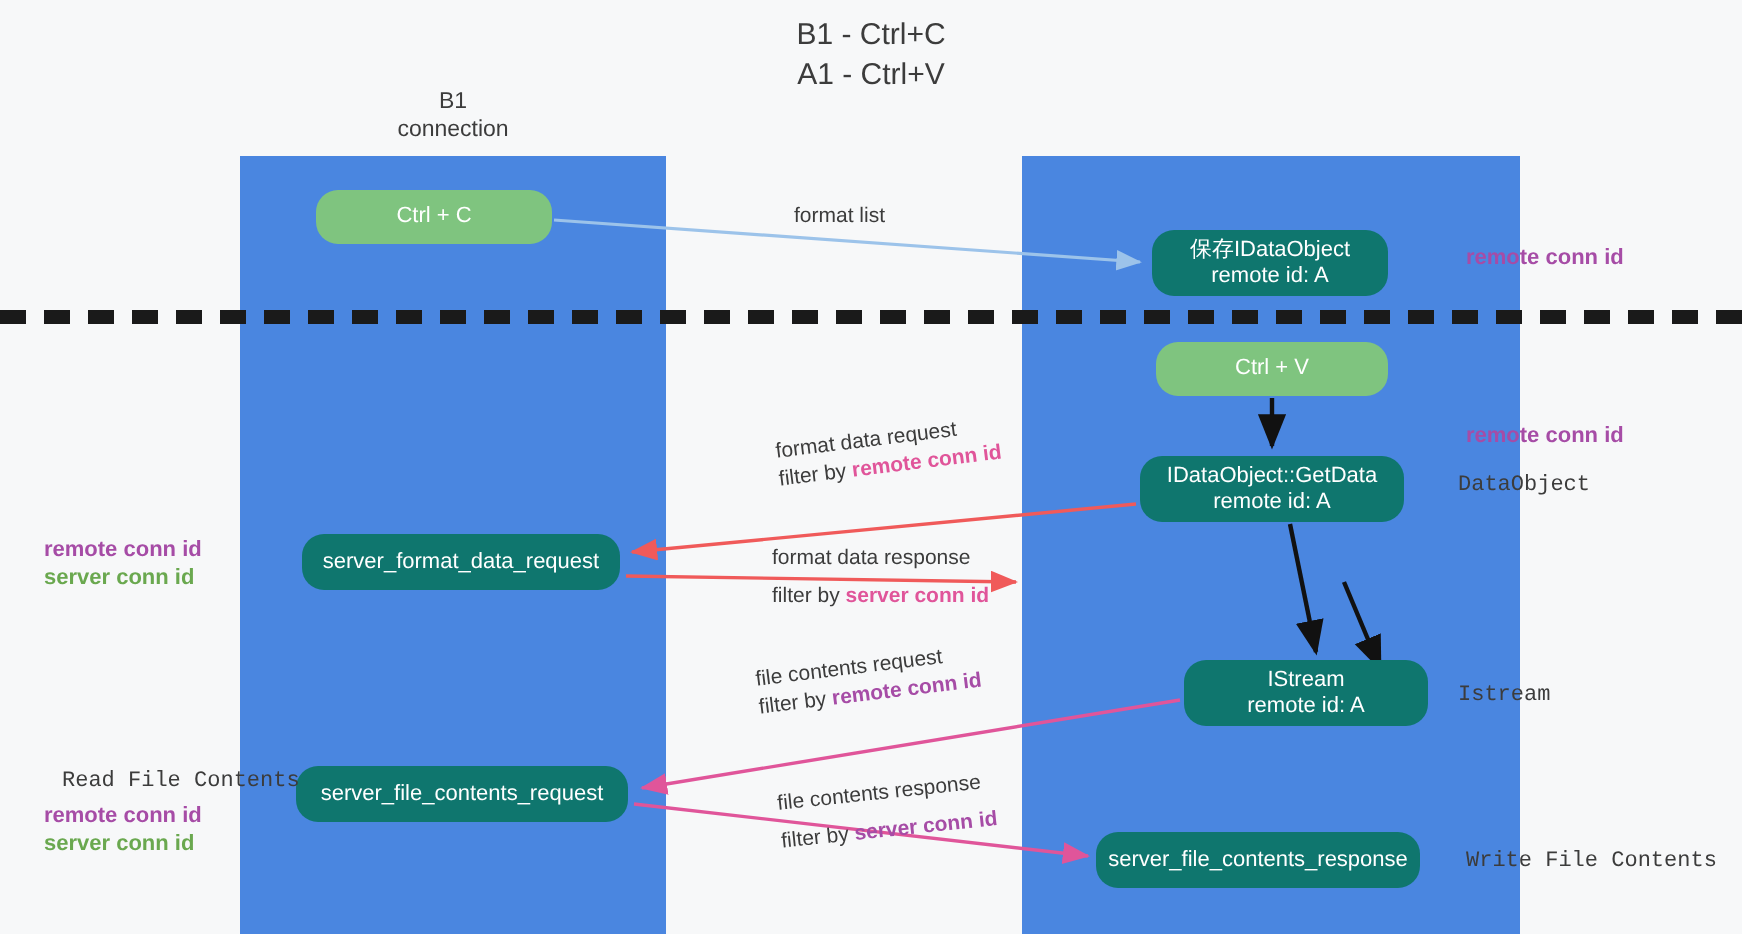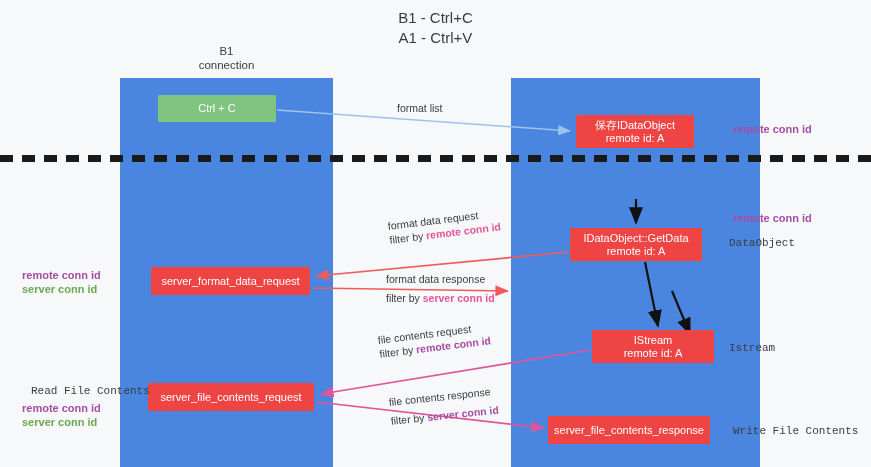--- a/index.html
+++ b/index.html
@@ -31,24 +31,24 @@
     position:absolute;left:0;top:8px;width:871px;text-align:center;
     color:#3c3c3c;font-size:15px;line-height:20px;
   }
   #title span{display:block;}
 
   
   .node{
     position:absolute;box-sizing:border-box;
     display:flex;flex-direction:column;align-items:center;justify-content:center;
     color:#ffffff;font-size:11px;line-height:13px;text-align:center;
-    border-radius:1px;
+    border-radius:11px;
   }
   .node.green{background:#7fc47f;}
-  .node.orange{background:#ef4444;}
+  .node.orange{background:#0f766e;}
   .node .ln{display:block;white-space:nowrap;}
 
   #n-ctrlc{left:158px;top:95px;width:118px;height:27px;}
   #n-save-ido{left:576px;top:115px;width:118px;height:33px;}
   #n-ctrlv{left:578px;top:171px;width:116px;height:27px;}
   #n-getdata{left:570px;top:228px;width:132px;height:33px;}
   #n-sfdreq{left:151px;top:267px;width:159px;height:28px;}
   #n-sfdresp{left:513px;top:277px;width:159px;height:28px;}
   #n-istream{left:592px;top:330px;width:122px;height:33px;}
   #n-sfcreq{left:148px;top:383px;width:166px;height:28px;}
@@ -160,20 +160,23 @@
 
   <div class="node green" id="n-ctrlc">
     <span class="ln">Ctrl + C</span>
   </div>
 
   <div class="node orange" id="n-save-ido">
     <span class="ln">保存IDataObject</span>
     <span class="ln">remote id: A</span>
   </div>
 
+  <div class="node green" id="n-ctrlv">
+    <span class="ln">Ctrl + V</span>
+  </div>
 
   <div class="node orange" id="n-getdata">
     <span class="ln">IDataObject::GetData</span>
     <span class="ln">remote id: A</span>
   </div>
 
   <div class="node orange" id="n-sfdreq">
     <span class="ln">server_format_data_request</span>
   </div>
 

